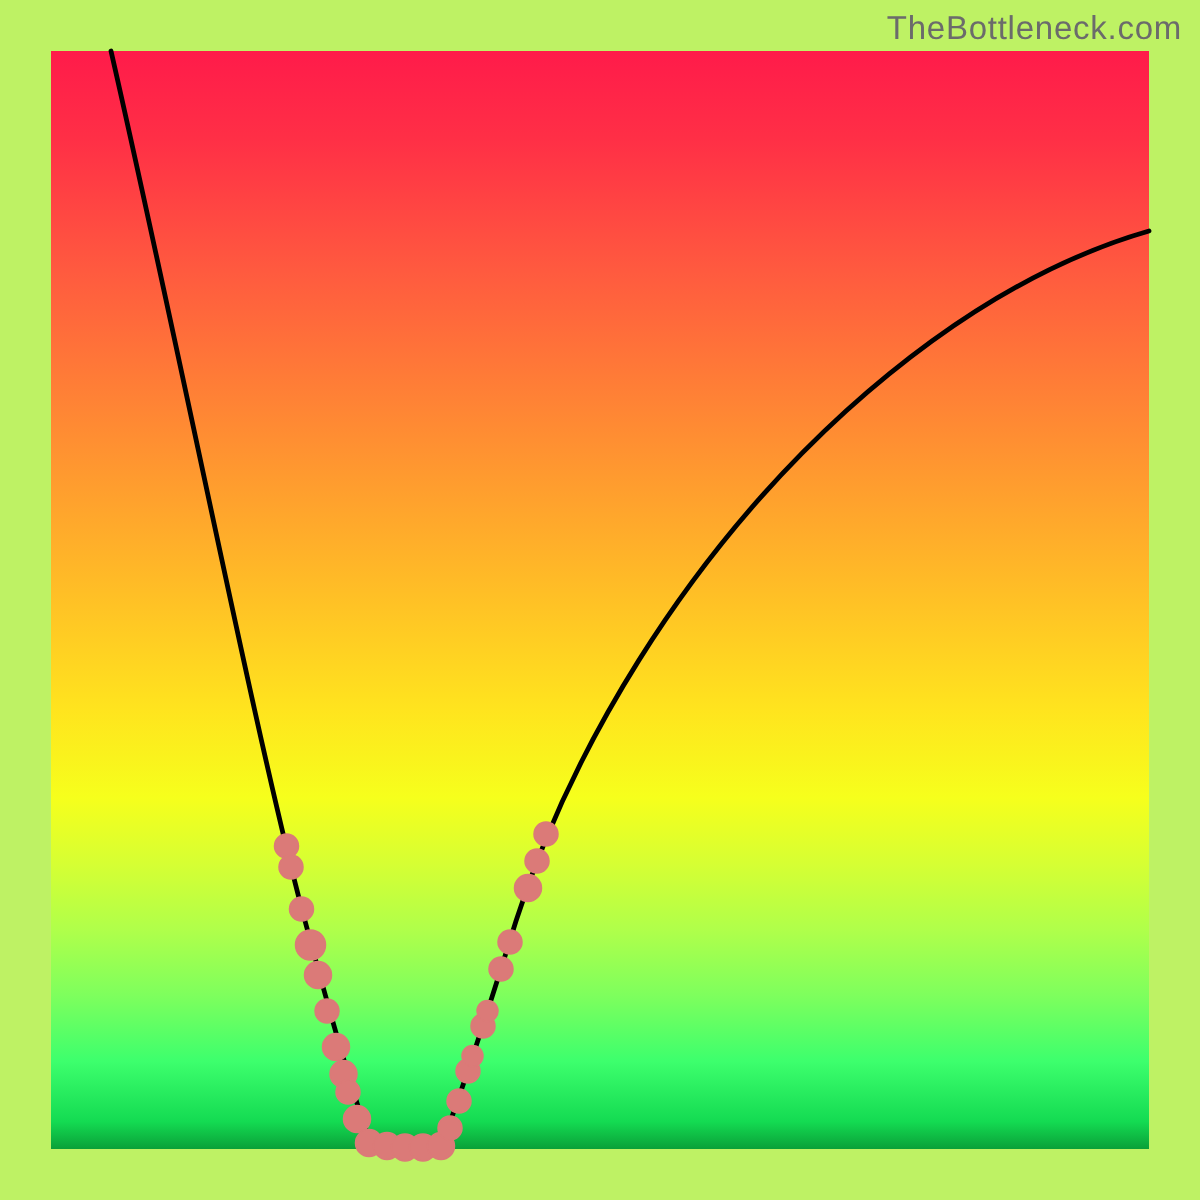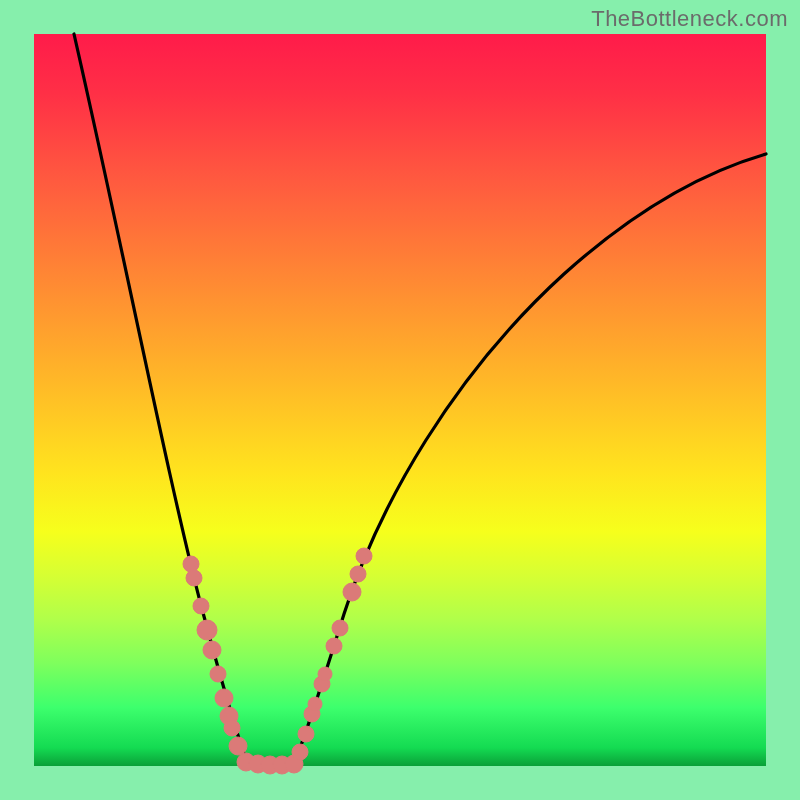--- a/index.html
+++ b/index.html
@@ -10,21 +10,21 @@
     background: #000;
     overflow: hidden;
     font-family: Arial, Helvetica, sans-serif;
   }
   .frame {
     position: absolute;
     left: 0;
     top: 0;
     width: 800px;
     height: 800px;
-    background: #86efac;
+    background: #bef264;
   }
   .plot {
     position: absolute;
     left: 34px;
     top: 34px;
     width: 732px;
     height: 732px;
     
     background: linear-gradient(
       to bottom,

